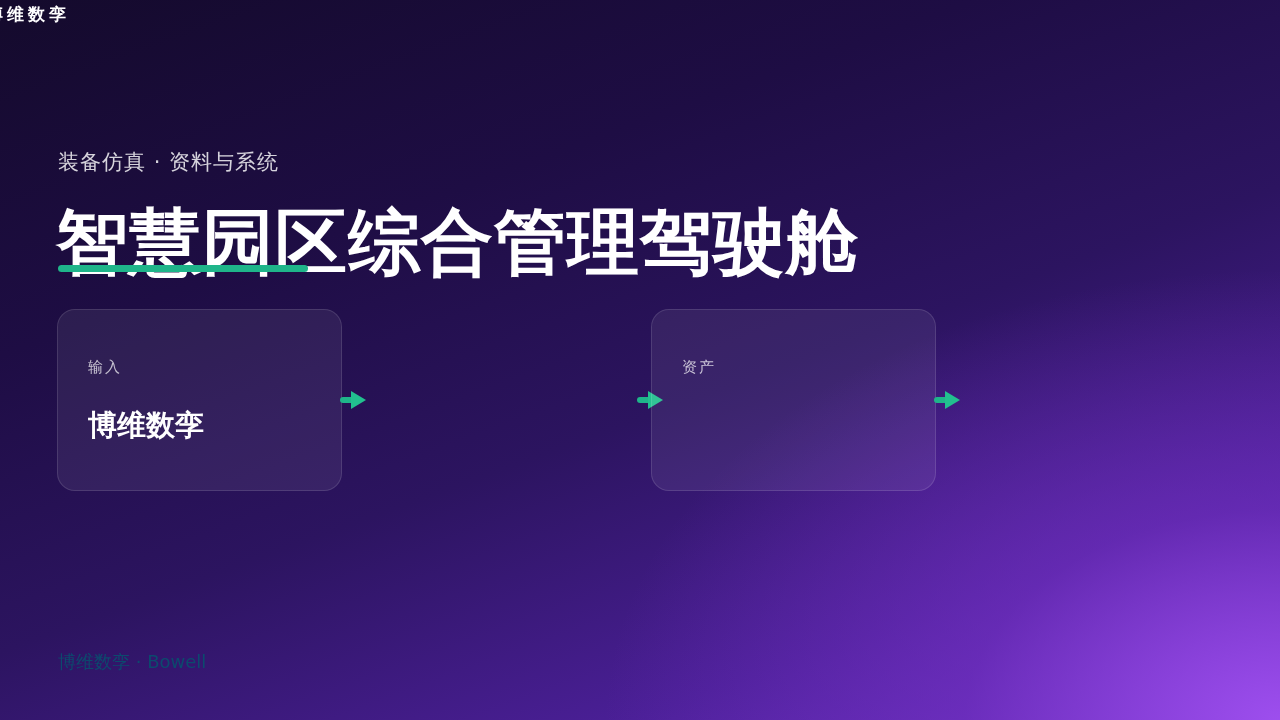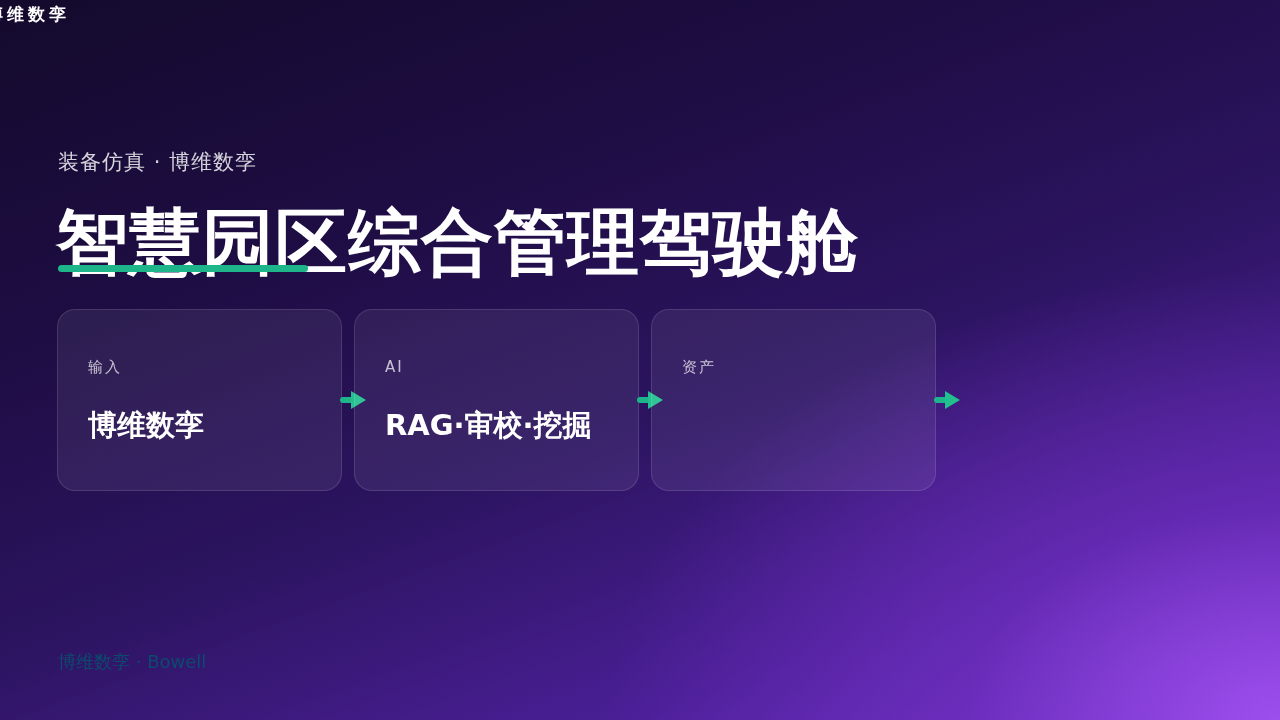--- a/index.html
+++ b/index.html
@@ -106,39 +106,35 @@
       font-size: 18px;
       color: #0c4a6e;
       white-space: nowrap;
     }
   </style>
 </head>
 <body>
 
 <div class="logo">博维数孪</div>
 
-<div class="subtitle">装备仿真 · 博维数孪</div>
+<div class="subtitle">装备仿真 · 资料与系统</div>
 <div class="title">智慧园区综合管理驾驶舱</div>
 <div class="title-underline"></div>
 
 <div class="cards">
   <div class="card" style="left:0px;">
     <div class="card-label">输入</div>
     <div class="card-value">博维数孪</div>
   </div>
 
   <svg class="arrow" style="left:283px;" viewBox="0 0 26 18">
     <rect x="0" y="6" width="14" height="6" rx="3" fill="#1fb58a"></rect>
     <polygon points="11,0 26,9 11,18" fill="#22c08f"></polygon>
   </svg>
 
-  <div class="card" style="left:297px;">
-    <div class="card-label">AI</div>
-    <div class="card-value">RAG·审校·挖掘</div>
-  </div>
 
   <svg class="arrow" style="left:580px;" viewBox="0 0 26 18">
     <rect x="0" y="6" width="14" height="6" rx="3" fill="#1fb58a"></rect>
     <polygon points="11,0 26,9 11,18" fill="#22c08f"></polygon>
   </svg>
 
   <div class="card" style="left:594px;text-decoration:underline;">
     <div class="card-label">资产</div>
   </div>
 

